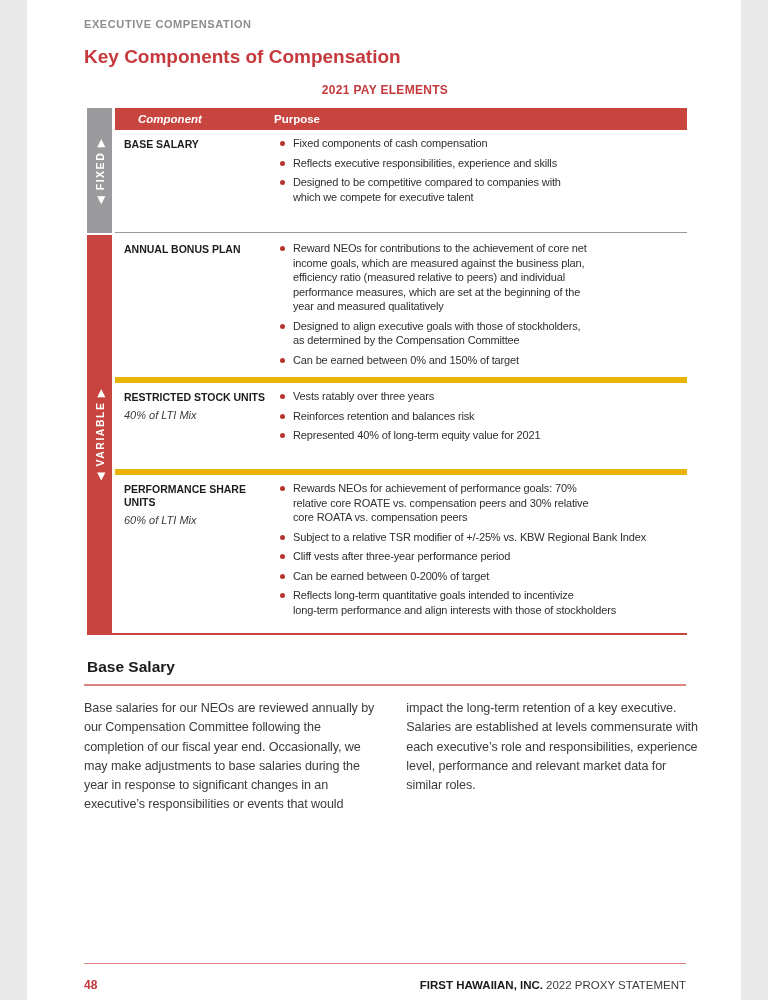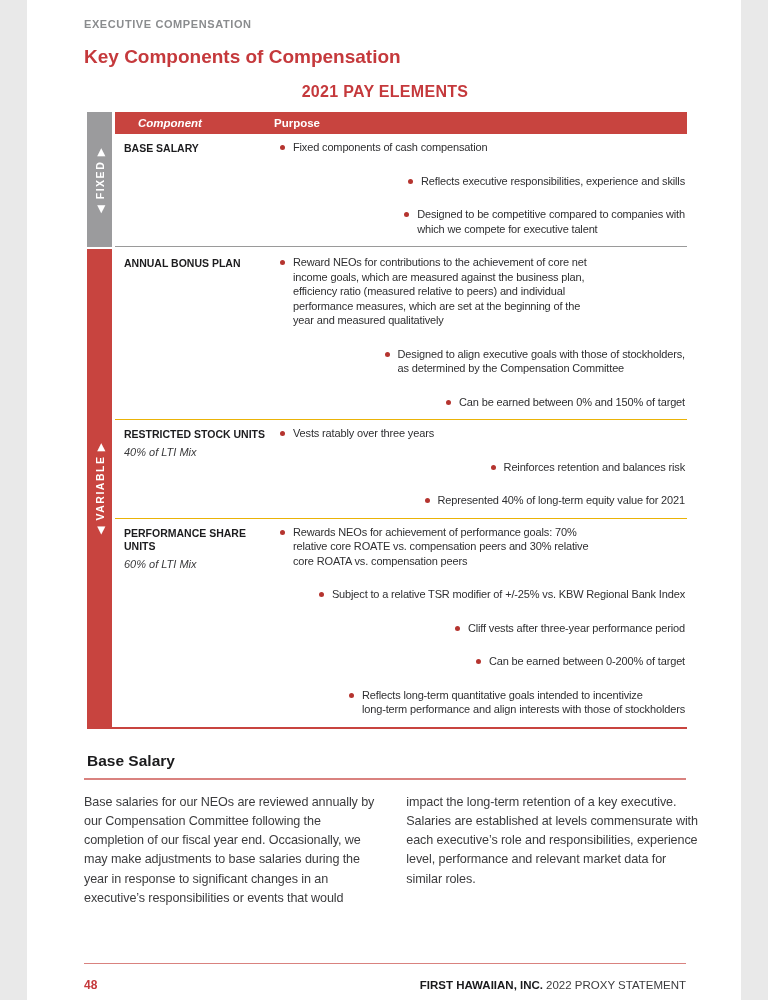--- a/index.html
+++ b/index.html
@@ -20,21 +20,21 @@
     color:#8a8c8e;
   }
   .doc-title {
     margin-top:16px;
     font-size:19px; font-weight:bold;
     color:#c5393c;
   }
   .table-caption {
     margin-top:15px;
     text-align:center;
-    font-size:16px; font-weight:bold; letter-spacing:.3px;
+    font-size:12px; font-weight:bold; letter-spacing:.3px;
     color:#c5393c;
   }
 
   
   .pay-table {
     margin:11px 0 0 3px;
     width:600px;
     border-bottom:2px solid #c8443f;
   }
   .group { display:flex; }
@@ -58,37 +58,37 @@
   .thead {
     display:flex; align-items:center;
     height:22px;
     background:#c8443f; color:#ffffff;
     font-size:11.5px; font-weight:bold;
   }
   .th-component { width:159px; padding-left:23px;font-style:italic; }
   .th-purpose   { flex:1; }
 
   .trow { display:flex; padding-top:6px; }
-  .trow.divided { border-top:1px solid #eab308; }
+  .trow.divided { border-top:6px solid #eab308; }
   .row-base   { min-height:102px; }
   .row-annual { min-height:130px; }
   .row-rsu    { min-height:92px;  }
   .row-psu    { min-height:164px; }
 
   .cell-component { width:159px; padding:2px 8px 0 9px; }
   .comp-label {
     font-size:10.5px; font-weight:bold; color:#1c1c1e; line-height:13px;
   }
   .comp-sub {
     margin-top:5px;
     font-size:11px; font-style:italic; color:#3a3a3c;
   }
   .cell-purpose { flex:1; padding:0 2px 10px 0; }
   .bullet { display:flex; }
-  .bullet + .bullet { margin-top:19px;justify-content:flex-end; }
+  .bullet + .bullet { margin-top:5px; }
   .dot {
     flex:0 0 5px; width:5px; height:5px;
     margin:5px 8px 0 6px;
     border-radius:50%;
     background:#b5342f;
   }
   .bullet-text {
     font-size:11px; line-height:14.5px; letter-spacing:-0.15px;
     color:#2f2f31;
     white-space:pre-line;

